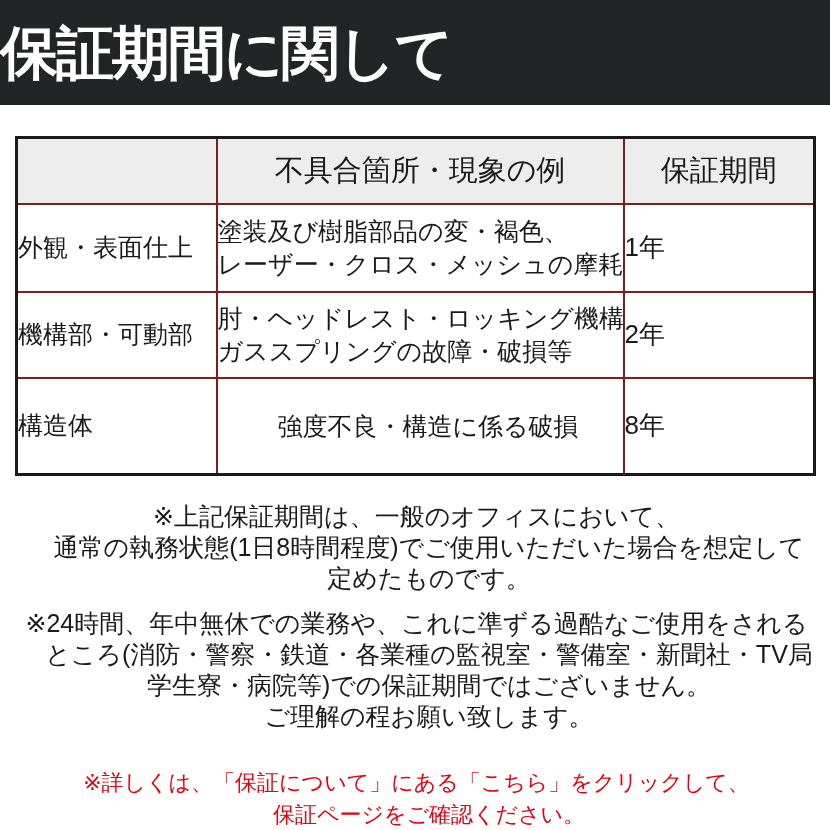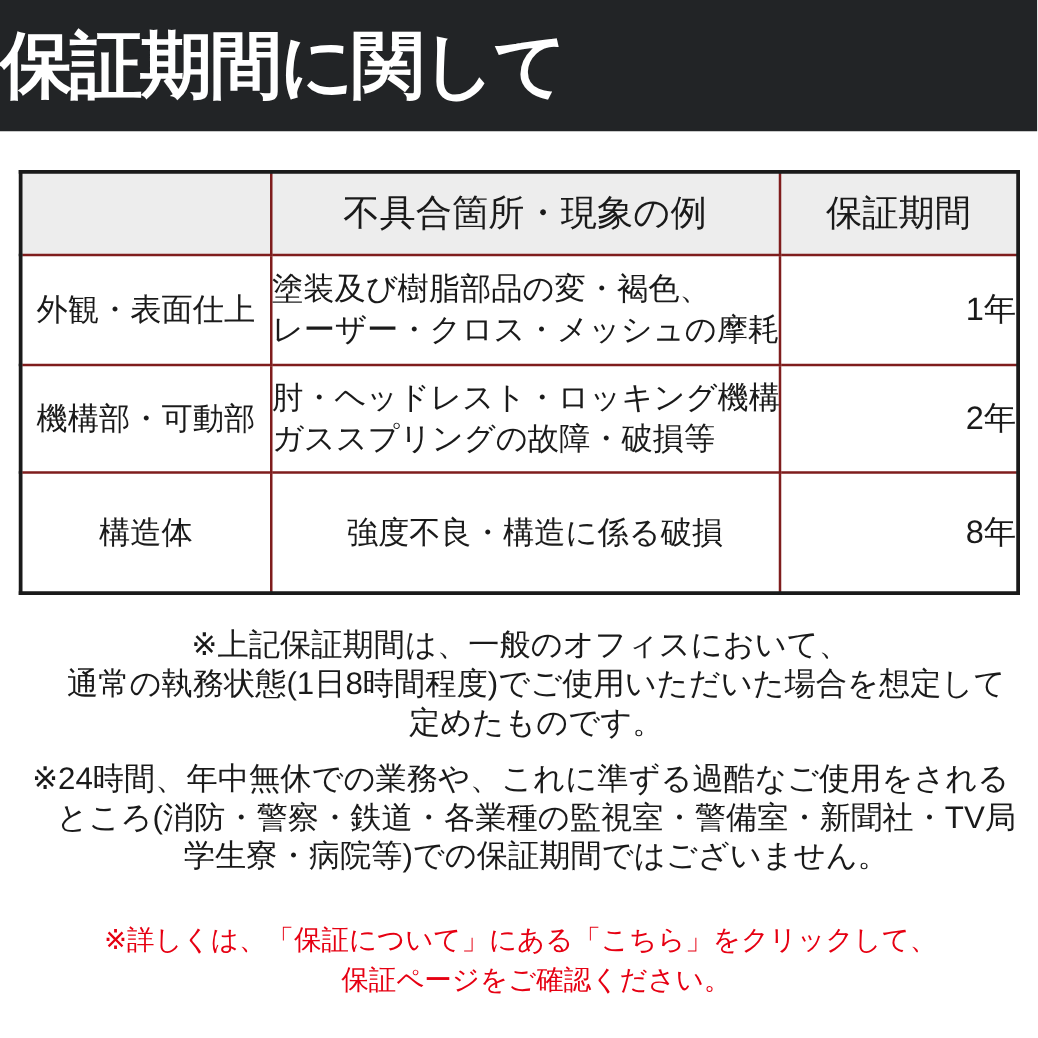--- a/index.html
+++ b/index.html
@@ -53,35 +53,35 @@
   .warranty-table tbody tr.r1 { height: 88px; }
   .warranty-table tbody tr.r2 { height: 86px; }
   .warranty-table tbody tr.r3 { height: 97px; }
   .warranty-table th {
     background: #ededed;
     font-weight: normal;
     font-size: 29px;
     text-align: center;
   }
   .cell-category {
-    text-align: center;
+    text-align: left;
     font-size: 25px;
   }
   .cell-example {
     text-align: left;
     font-size: 25px;
     line-height: 1.3;
     padding-left: 12px;
   }
   .cell-example.center {
     text-align: center;
     padding-left: 16px;
   }
   .cell-period {
-    text-align: right;
+    text-align: left;
     font-size: 26px;
   }
   
   .notes {
     margin: 25px 14px 0 17px;
     font-size: 25px;
     line-height: 31px;
   }
   .note { margin-bottom: 14px; text-align: center; }
   .note-line { white-space: nowrap; }
@@ -145,20 +145,21 @@
     <div class="note">
       <div class="note-line">※上記保証期間は、一般のオフィスにおいて、</div>
       <div class="note-line cont">通常の執務状態(1日8時間程度)でご使用いただいた場合を想定して</div>
       <div class="note-line cont">定めたものです。</div>
     </div>
 
     <div class="note">
       <div class="note-line">※24時間、年中無休での業務や、これに準ずる過酷なご使用をされる</div>
       <div class="note-line cont">ところ(消防・警察・鉄道・各業種の監視室・警備室・新聞社・TV局</div>
       <div class="note-line cont">学生寮・病院等)での保証期間ではございません。</div>
+      <div class="note-line cont">ご理解の程お願い致します。</div>
     </div>
 
     <div class="note red-note">
       <div class="note-line">※詳しくは、「保証について」にある「こちら」をクリックして、</div>
       <div class="note-line cont">保証ページをご確認ください。</div>
     </div>
 
   </div>
 
 </div>

